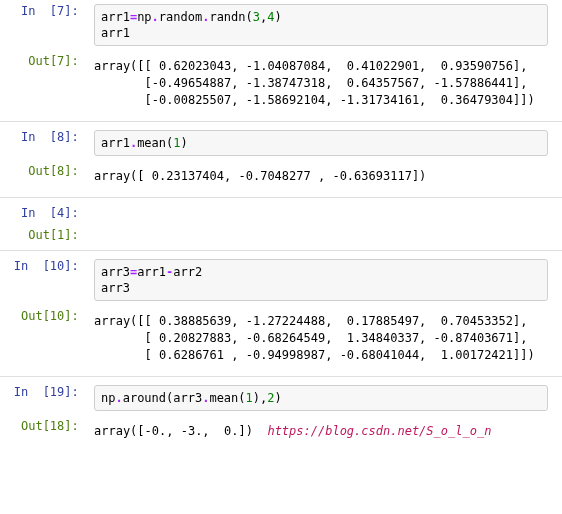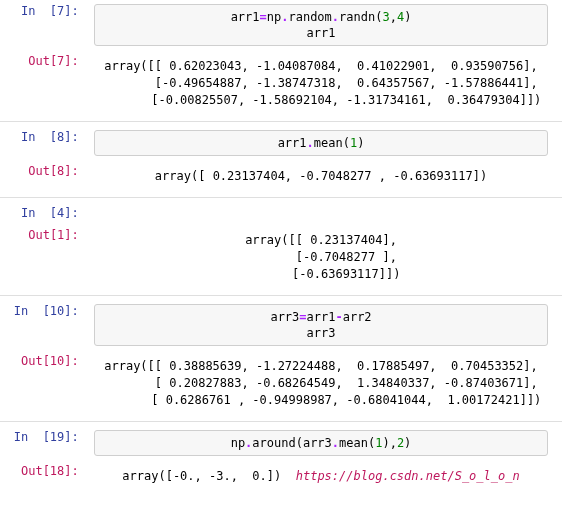--- a/index.html
+++ b/index.html
@@ -17,25 +17,24 @@
   }
   .prompt {
     width: 78px;
     flex: 0 0 78px;
     text-align: right;
     padding-right: 8px;
     font-family: Consolas, Menlo, monospace;
     white-space: pre;
   }
   .prompt-in { color: #303F9F; }
-  .prompt-out { color: #be185d; }
+  .prompt-out { color: #4d7c0f; }
   .content {
     flex: 1;
     padding-right: 6px;
-    text-align: center;
   }
   .input-area {
     border: 1px solid #cfcfcf;
     border-radius: 3px;
     background: #f7f7f7;
     padding: 4px 6px;
     white-space: pre;
     line-height: 16px;
     overflow-x: auto;
   }
@@ -89,25 +88,20 @@
     </div>
 </div>
 
 <div class="sep"></div>
 
 <div class="cell">
   <div class="prompt prompt-in">In  [4]: </div>
 </div>
 <div class="cell">
   <div class="prompt prompt-out">Out[1]: </div>
-  <div class="content">
-      <div class="output-area">array([[ 0.23137404],
-       [-0.7048277 ],
-       [-0.63693117]])</div>
-    </div>
 </div>
 
 <div class="sep"></div>
 
 <div class="cell">
   <div class="prompt prompt-in">In  [10]: </div>
   <div class="content">
     <div class="input-area">arr3<span class="tok-op">=</span>arr1<span class="tok-op">-</span>arr2
 arr3</div>
   </div>

